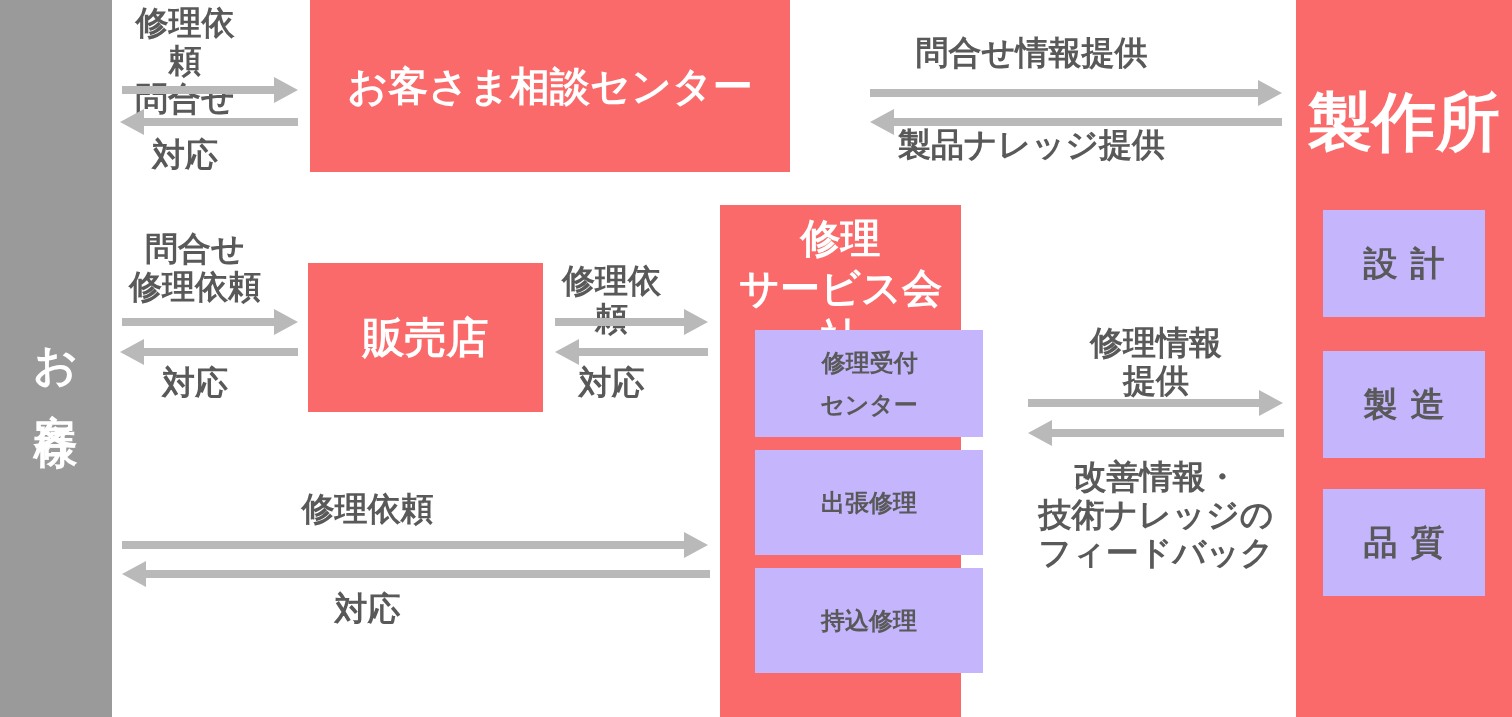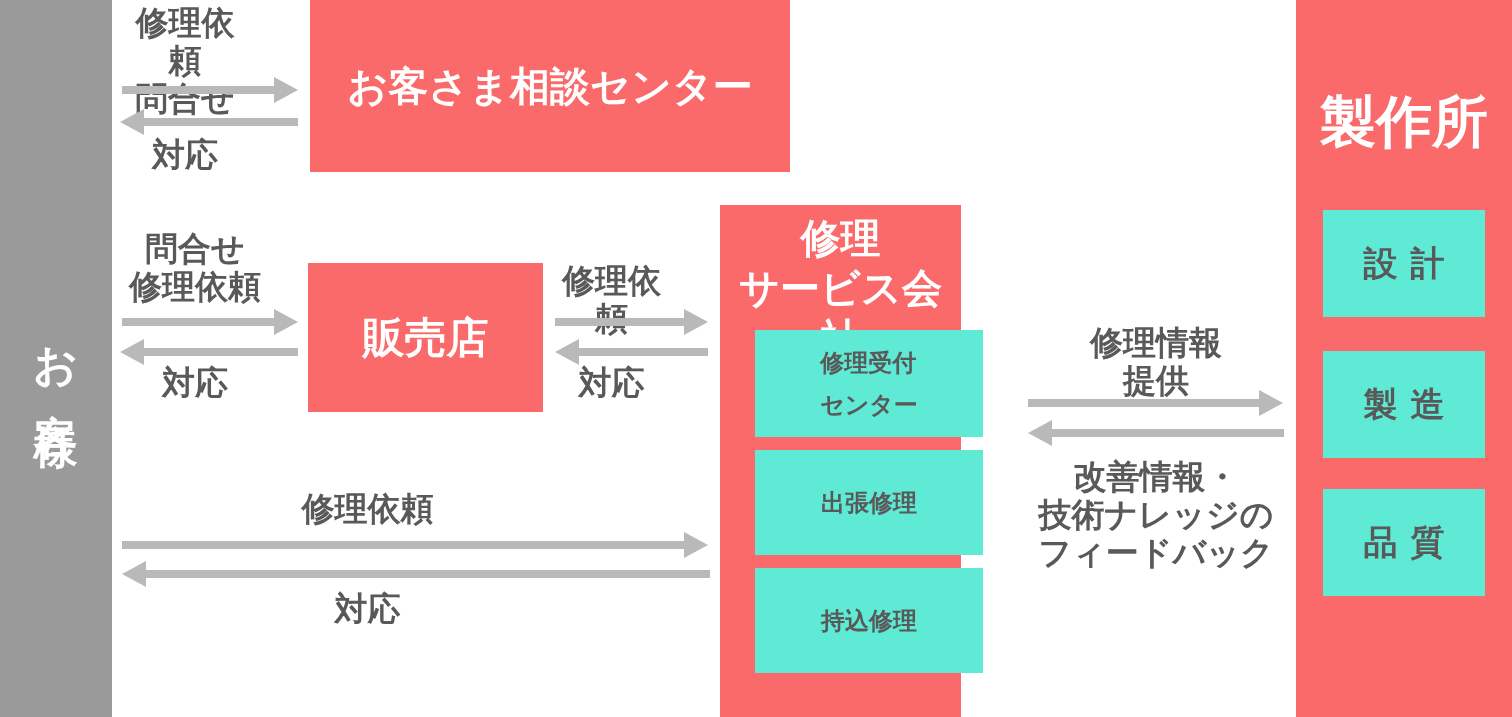--- a/index.html
+++ b/index.html
@@ -26,27 +26,27 @@
   #consult-box{left:310px;top:0;width:480px;height:172px;}
   #consult-box .node-title{font-size:40px;}
   #dealer-box{left:308px;top:263px;width:235px;height:149px;}
   #dealer-box .node-title{font-size:42px;}
   #repair-col{left:720px;top:205px;width:241px;height:512px;}
   #repair-col .node-title{
     position:absolute;left:0;right:0;top:8px;font-size:40px;line-height:50px;
   }
   #maker-col{left:1296px;top:0;width:216px;height:717px;}
   #maker-col .node-title{
-    position:absolute;left:0;right:0;top:97px;font-size:56px;line-height:50px;
+    position:absolute;left:0;right:0;top:97px;font-size:64px;line-height:50px;
   }
   
   .unit{
-    position:absolute;background:#5eead4;color:var(--label-gray);
+    position:absolute;background:#c4b5fd;color:var(--label-gray);
     display:flex;align-items:center;justify-content:center;
-    text-align:left;white-space:pre-line;
+    text-align:right;white-space:pre-line;
   }
   #repair-col .unit{left:35px;width:228px;font-size:24px;line-height:42px;}
   #unit-reception{top:125px;height:107px;}
   #unit-onsite{top:245px;height:105px;}
   #unit-carryin{top:363px;height:105px;}
   #maker-col .unit{left:27px;width:162px;height:107px;font-size:34px;letter-spacing:13px;text-indent:13px;}
   #unit-design{top:210px;}
   #unit-manufacturing{top:351px;}
   #unit-quality{top:489px;}
   
@@ -144,20 +144,30 @@
 問合せ</div>
     <div class="arrow right a-right">
         <div class="shaft"></div>
       </div>
     <div class="arrow left a-left">
         <div class="shaft"></div>
       </div>
     <div class="flow-label back">対応</div>
   </div>
 
+  <div class="flow" id="flow-consult-maker">
+    <div class="flow-label fwd">問合せ情報提供</div>
+    <div class="arrow right a-right">
+        <div class="shaft"></div>
+      </div>
+    <div class="arrow left a-left">
+        <div class="shaft"></div>
+      </div>
+    <div class="flow-label back">製品ナレッジ提供</div>
+  </div>
 
   <div class="flow" id="flow-customer-dealer">
     <div class="flow-label fwd">問合せ
 修理依頼</div>
     <div class="arrow right a-right">
         <div class="shaft"></div>
       </div>
     <div class="arrow left a-left">
         <div class="shaft"></div>
       </div>

